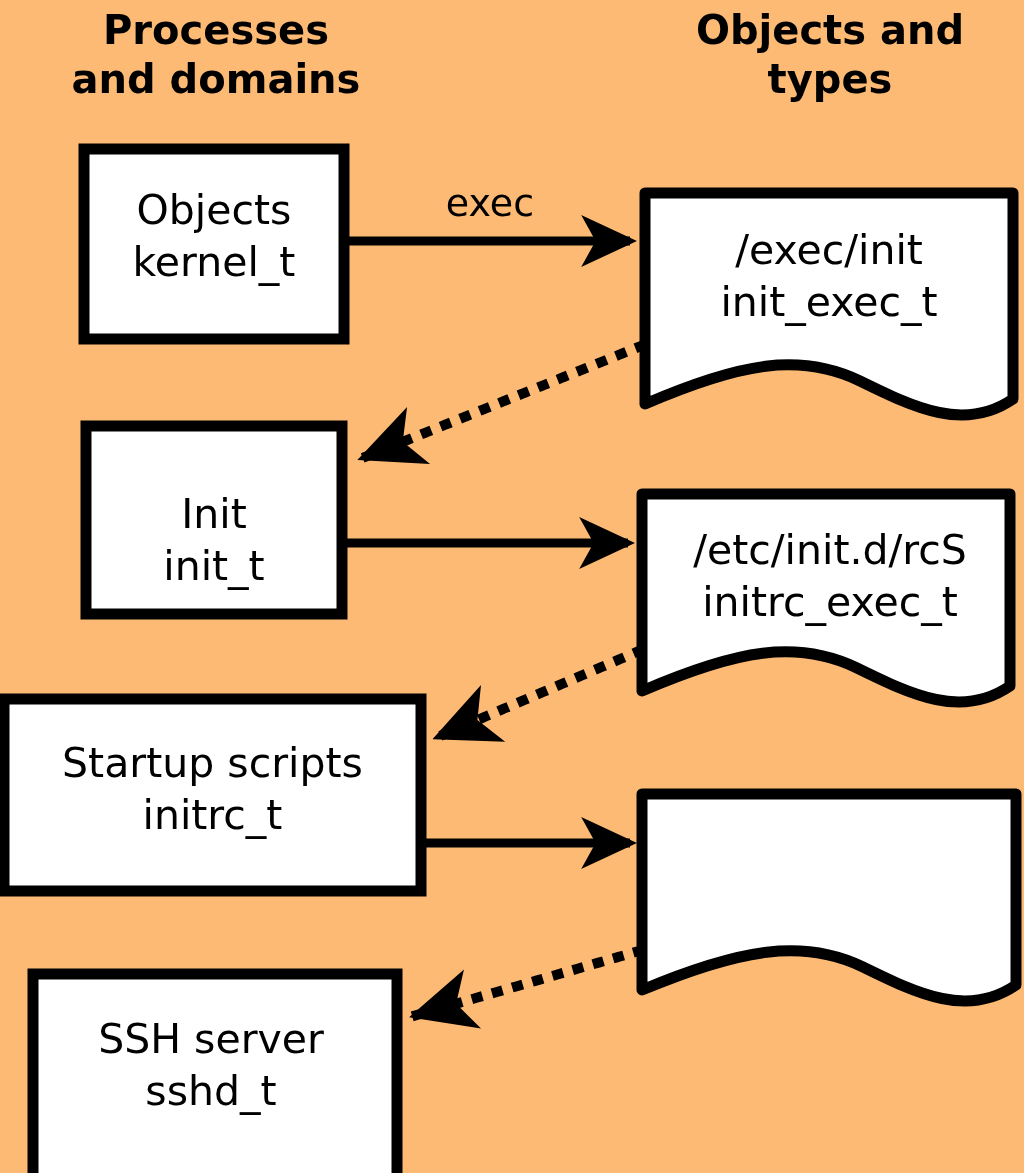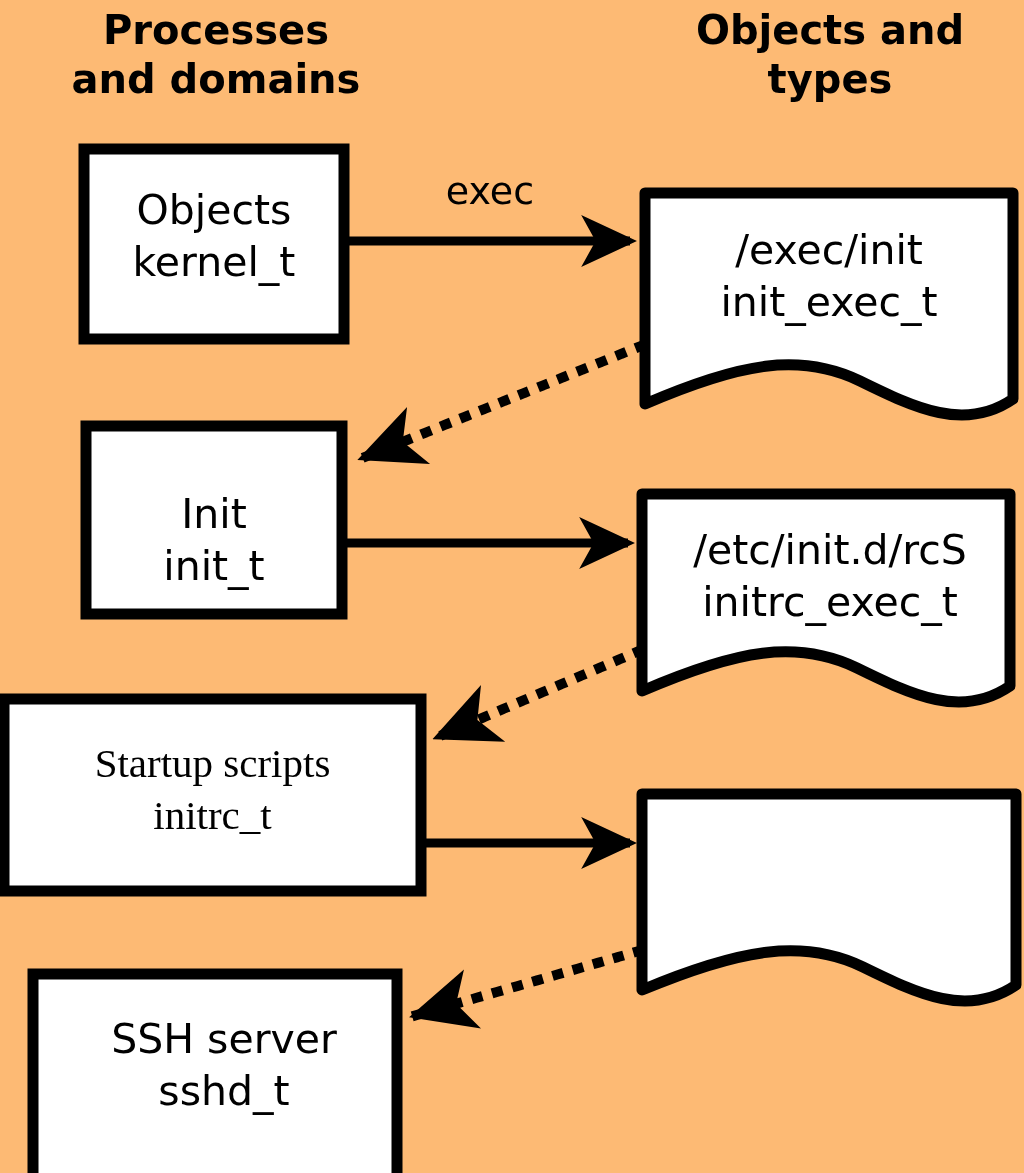--- a/index.html
+++ b/index.html
@@ -106,28 +106,28 @@
 
   <div class="col-header" id="header-right">Objects and
 types</div>
 
   <div class="node-label" style="left:84px; top:184px; width:260px;">Objects
 kernel_t</div>
 
   <div class="node-label" style="left:86px; top:488px; width:256px;">Init
 init_t</div>
 
-  <div class="node-label" style="left:4px; top:737px; width:417px;font-family:Liberation Serif, serif;">Startup scripts
+  <div class="node-label" style="left:4px; top:737px; width:417px;">Startup scripts
 initrc_t</div>
 
-  <div class="node-label" style="left:42px; top:1013px; width:364px;">SSH server
+  <div class="node-label" style="left:29px; top:1013px; width:364px;">SSH server
 sshd_t</div>
 
   <div class="node-label" style="left:645px; top:224px; width:368px;">/exec/init
 init_exec_t</div>
 
   <div class="node-label" style="left:646px; top:524px; width:368px;">/etc/init.d/rcS
 initrc_exec_t</div>
 
 
-  <div class="edge-label" style="left:400px; top:172px; width:180px;">exec</div>
+  <div class="edge-label" style="left:400px; top:184px; width:180px;">exec</div>
 
 </div>
 
 </body></html>

